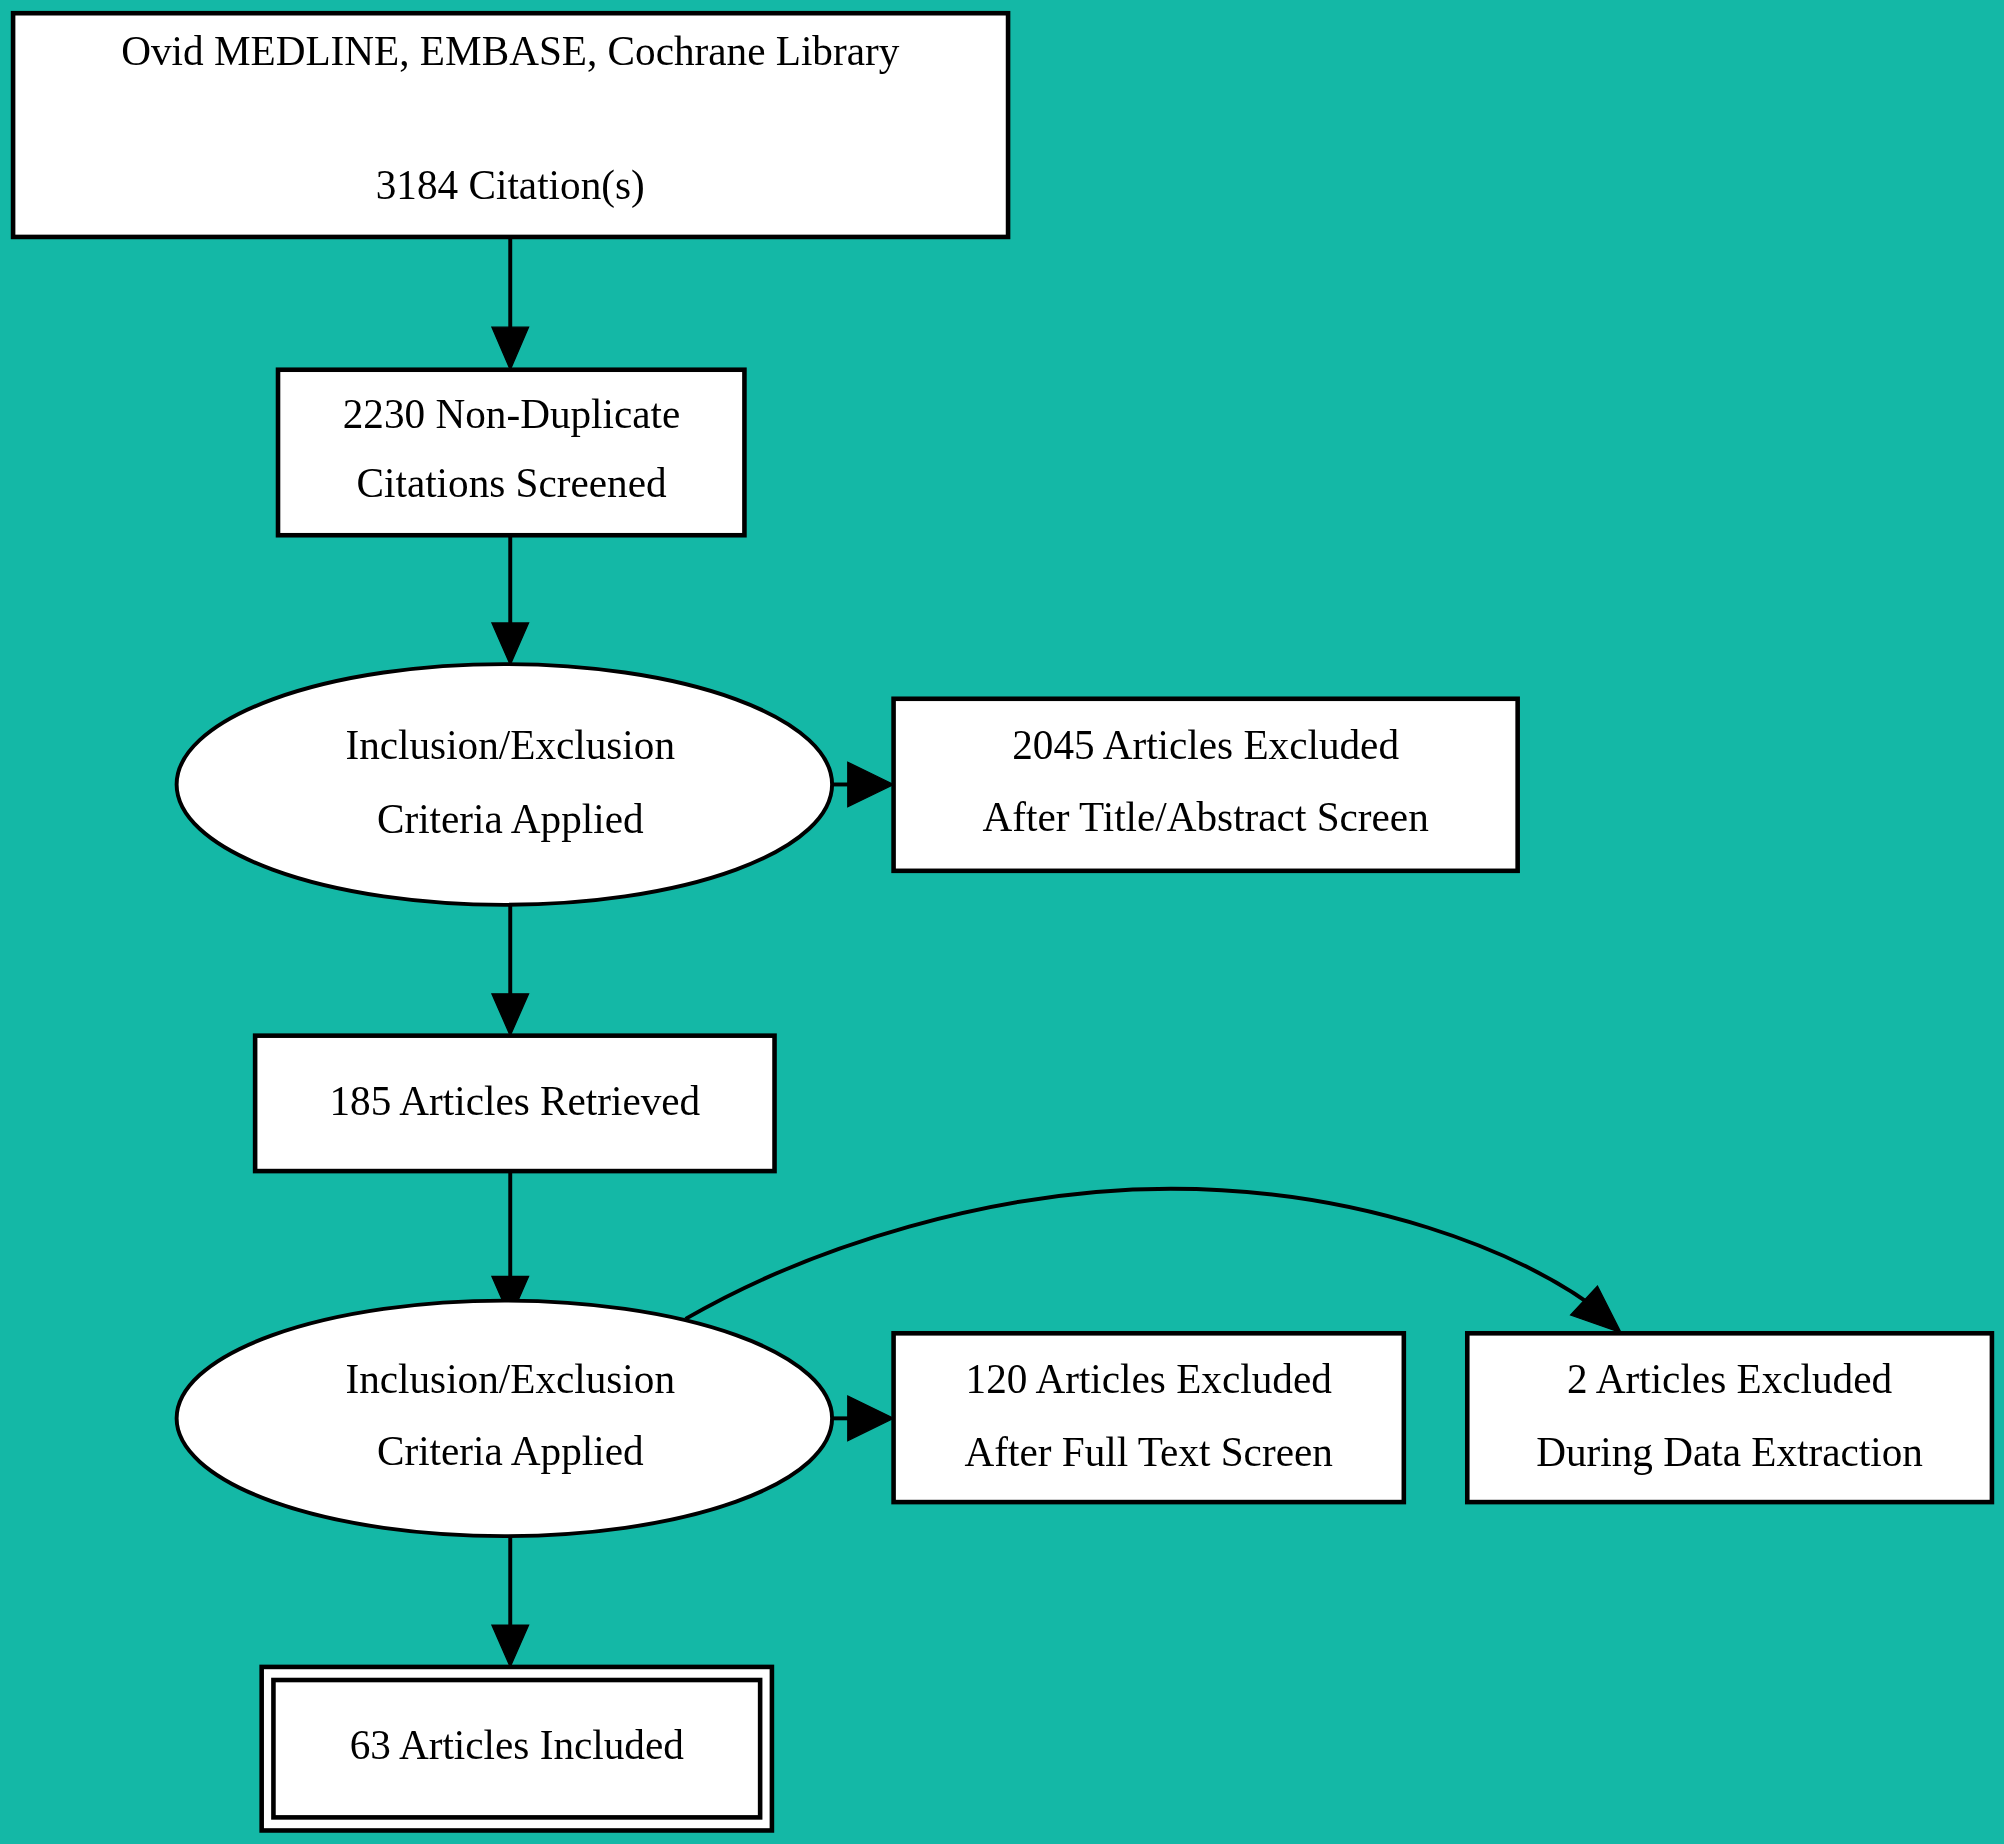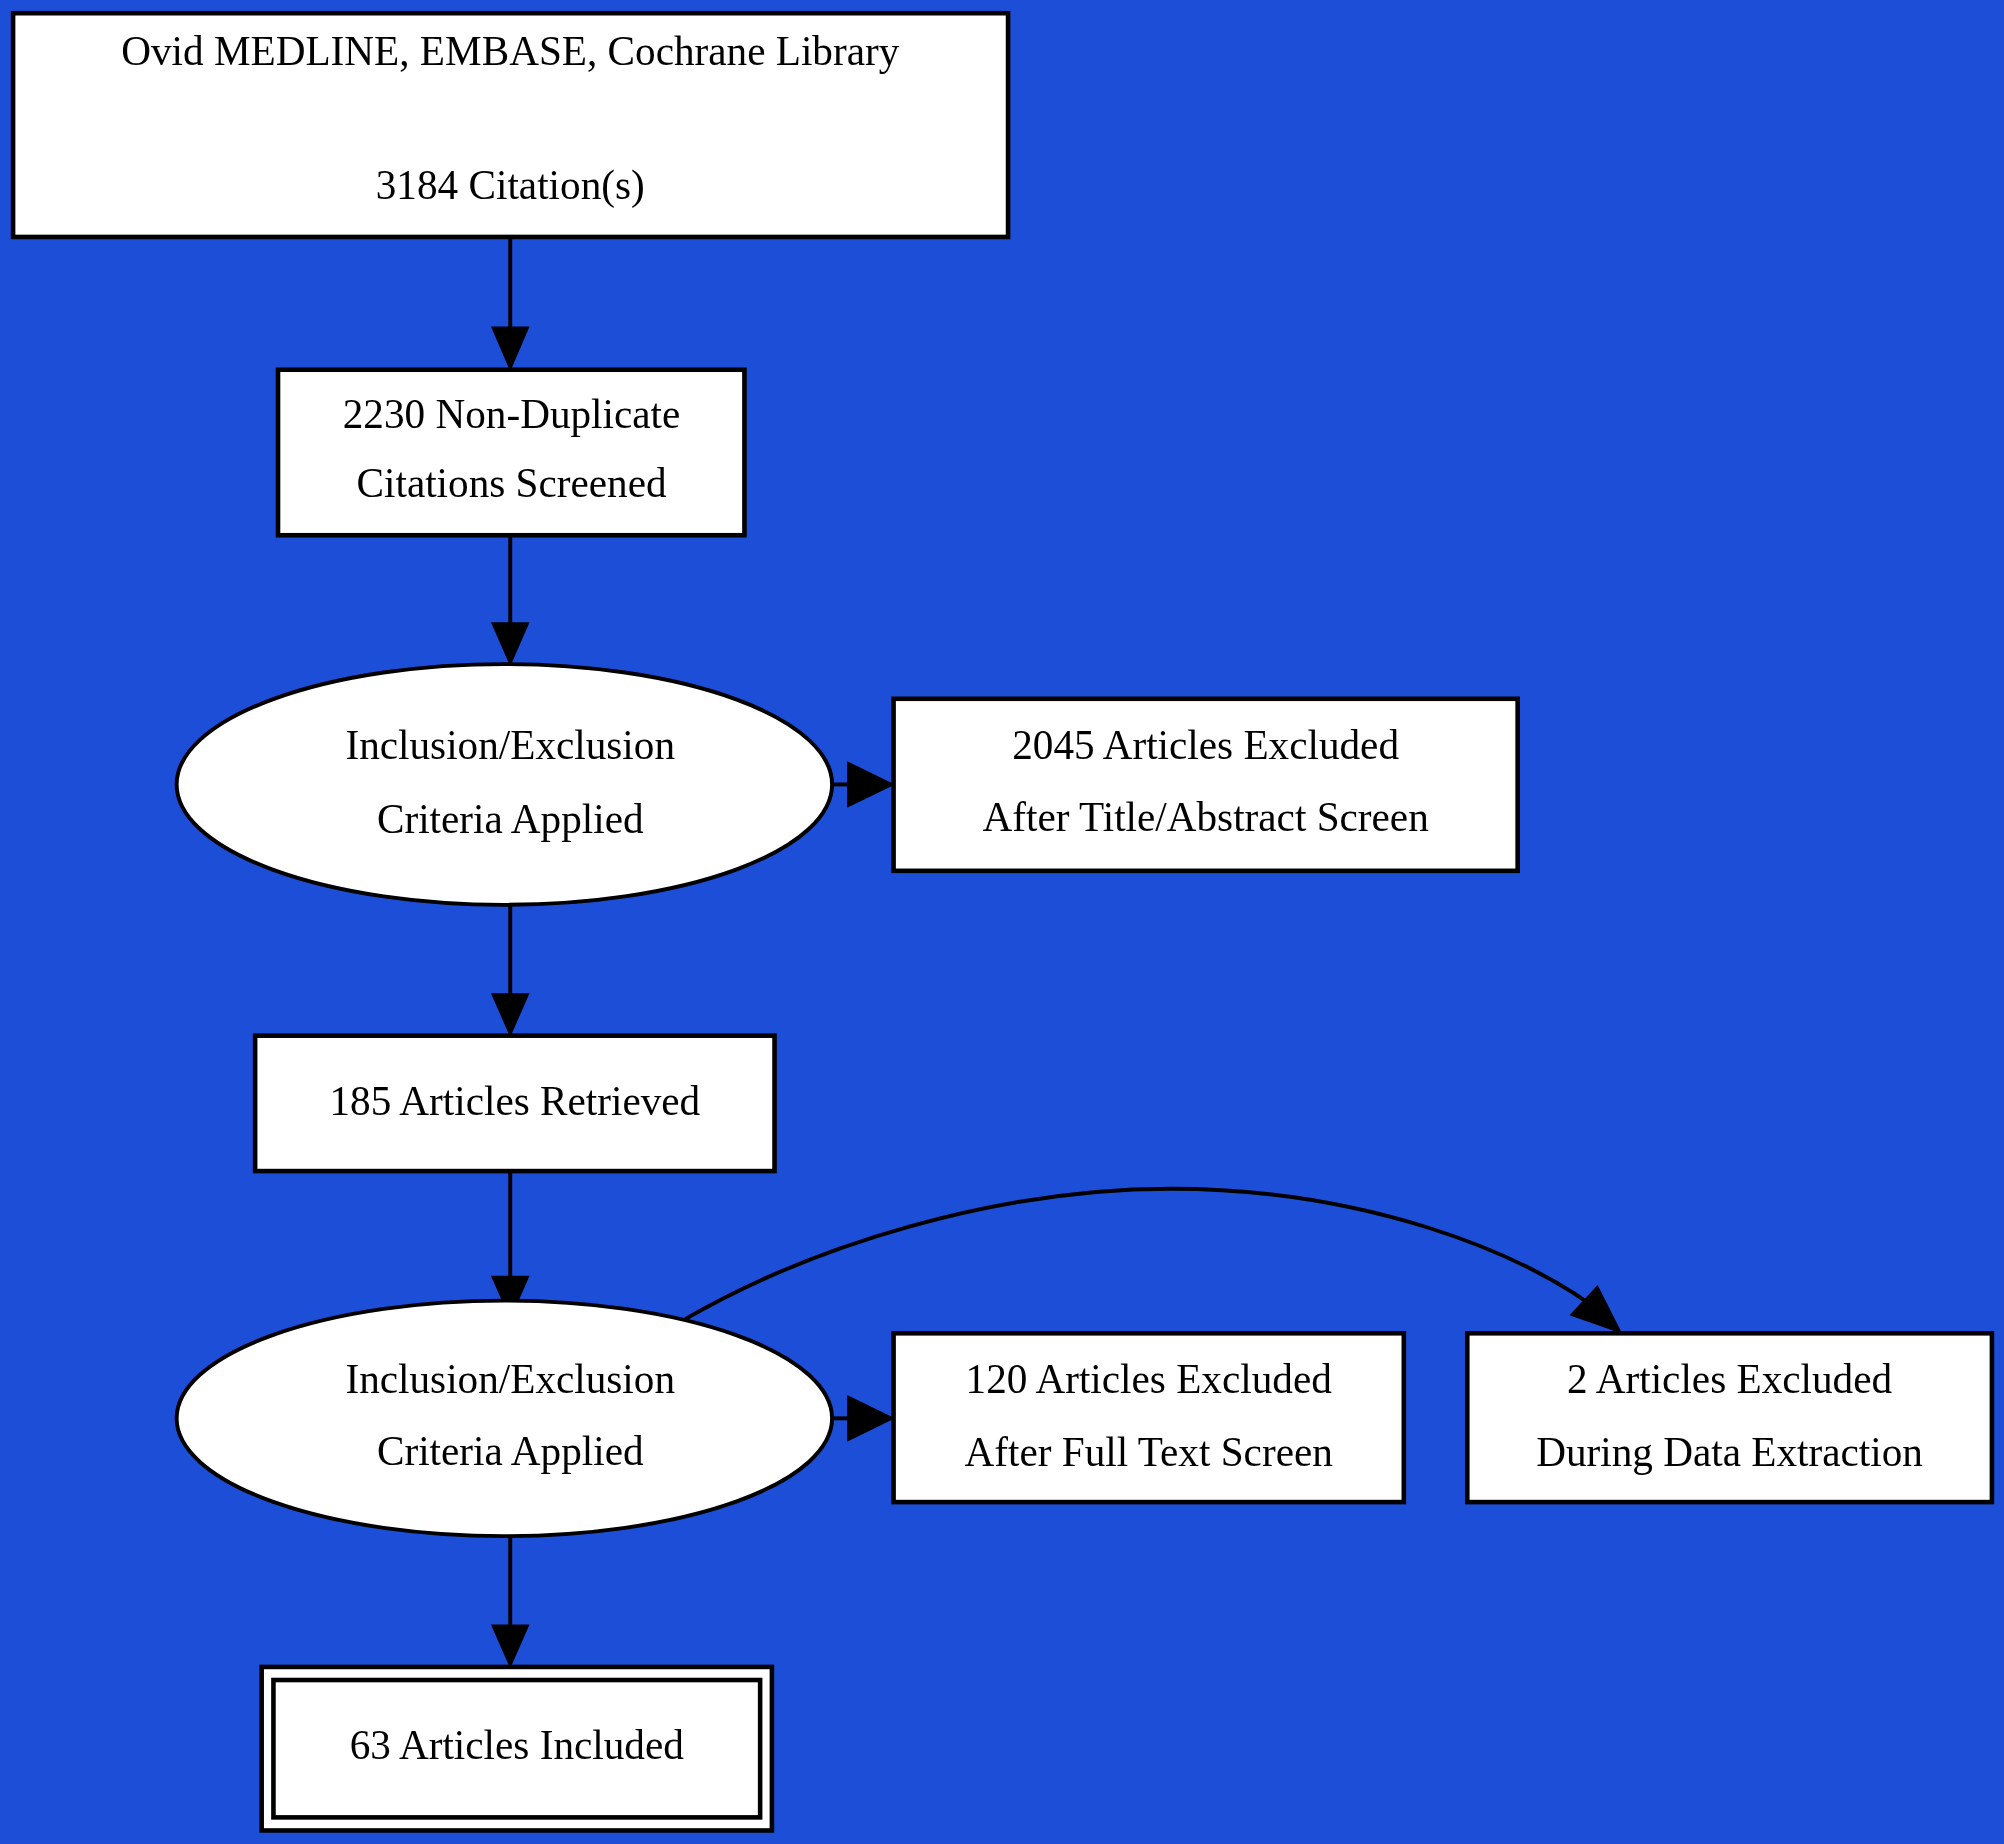--- a/index.html
+++ b/index.html
@@ -8,21 +8,21 @@
     padding: 0;
     background: #ffffff;
   }
   body {
     font-family: "Liberation Serif", "DejaVu Serif", serif;
   }
   #canvas {
     position: relative;
     width: 2005px;
     height: 1845px;
-    background: #1d4ed8;
+    background: #14b8a6;
     overflow: hidden;
   }
   #flow-svg {
     position: absolute;
     top: 0;
     left: 0;
     width: 2005px;
     height: 1845px;
   }
   .node-shape {

